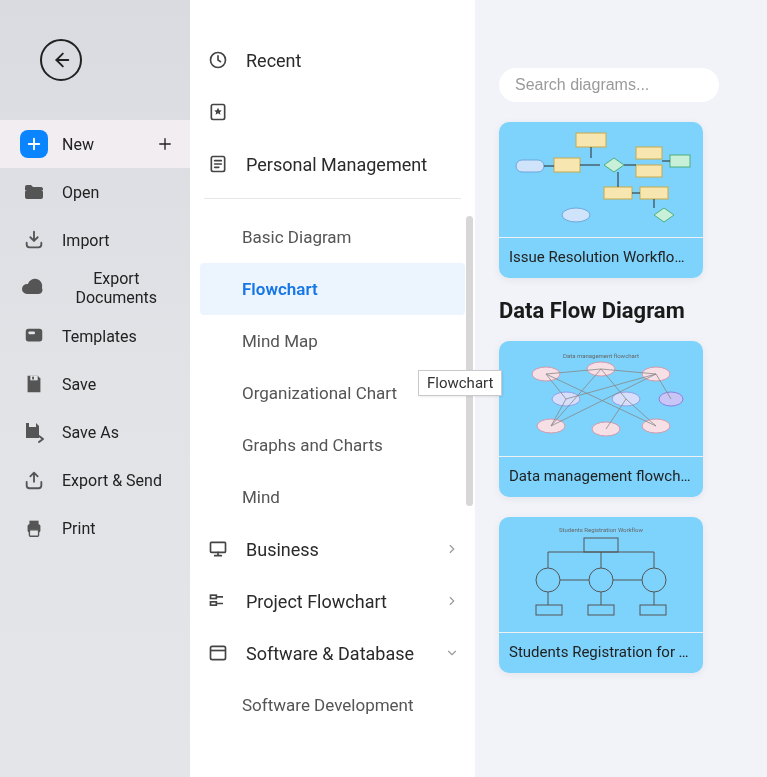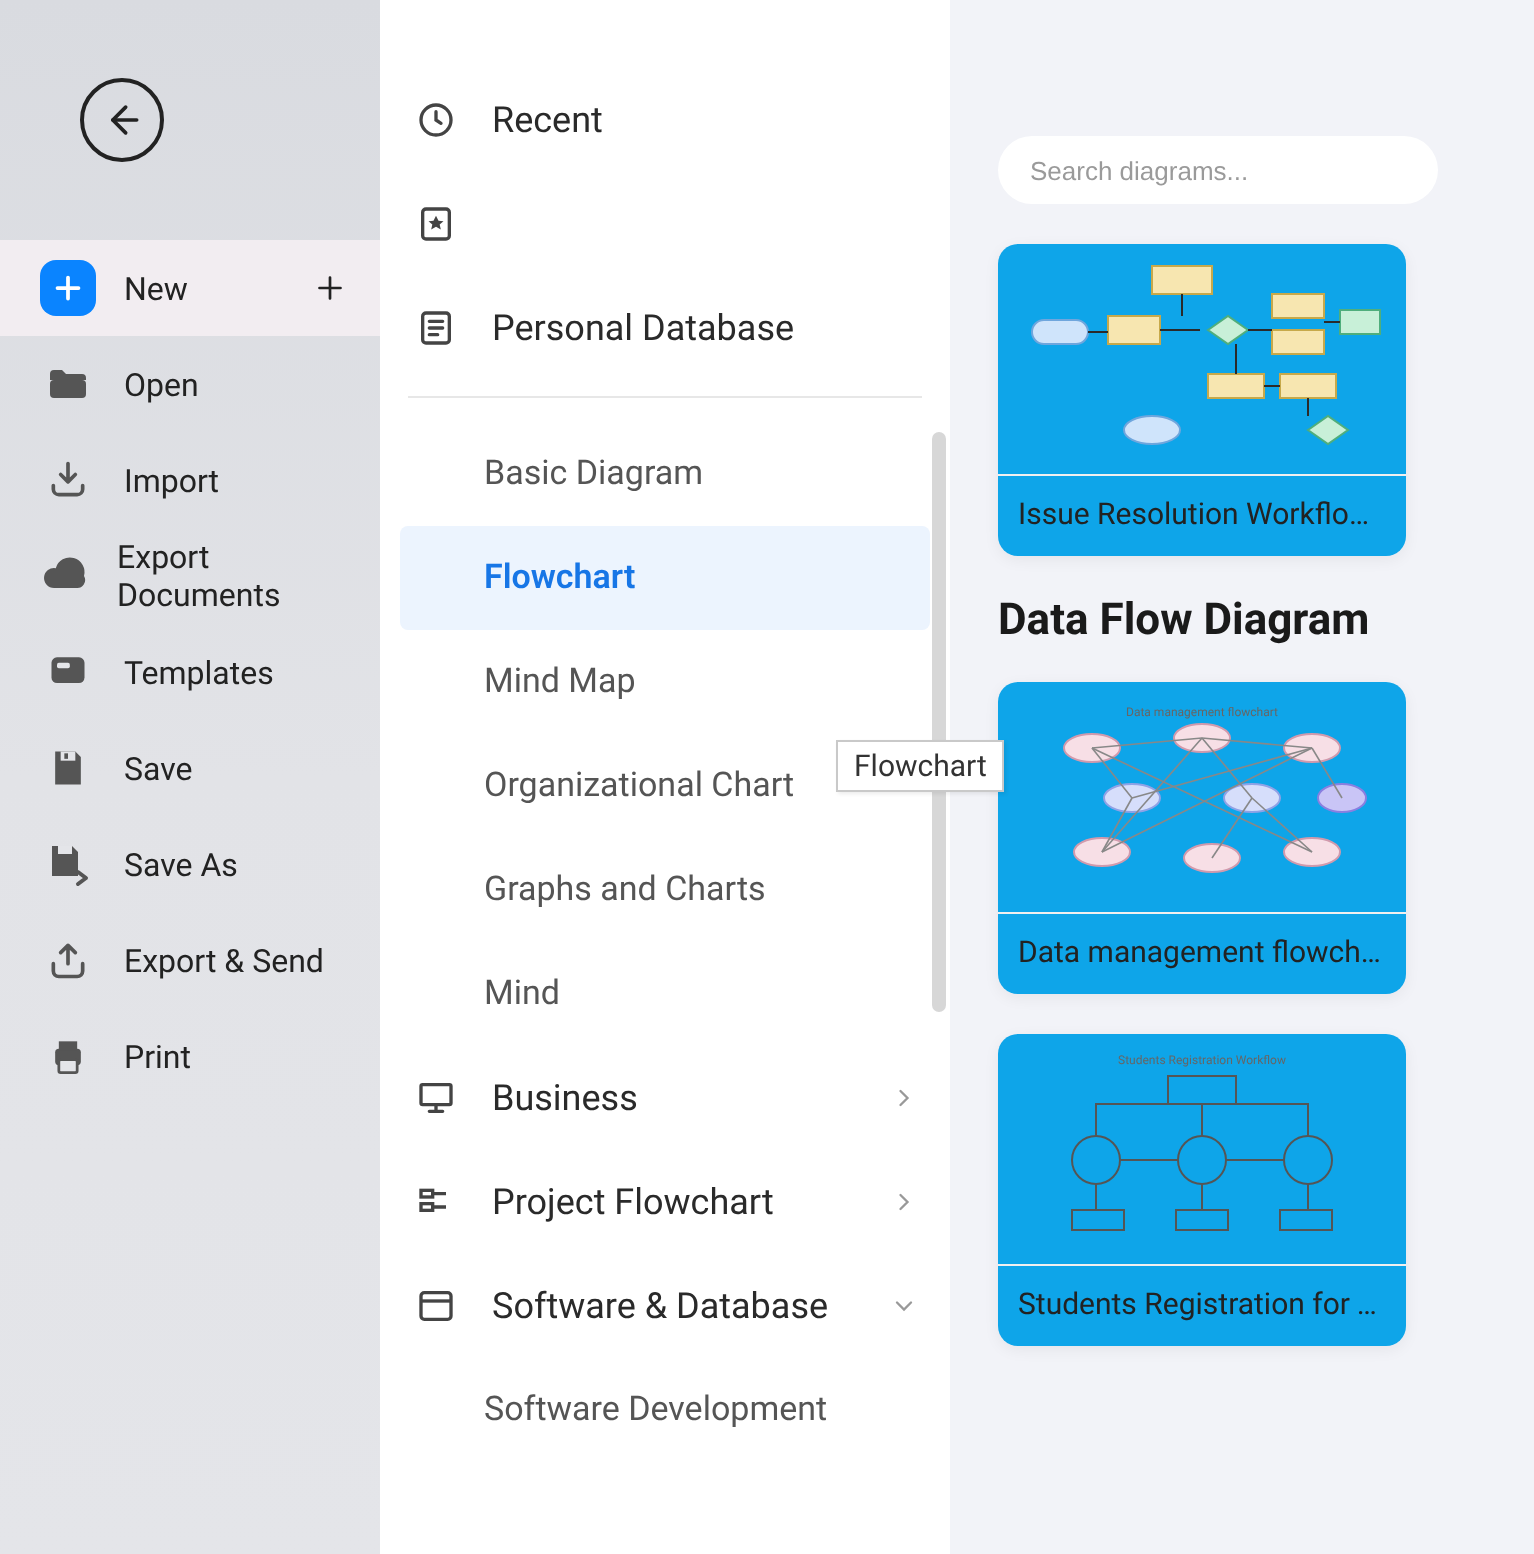--- a/index.html
+++ b/index.html
@@ -29,21 +29,21 @@
 .back-btn {
   width: 42px;
   height: 42px;
   border: 2px solid #222;
   border-radius: 50%;
   display: flex;
   align-items: center;
   justify-content: center;
   cursor: pointer;
 }
-.sidebar-list { display: flex; flex-direction: column; }
+.sidebar-list { display: flex; flex-direction: column; text-align: center; }
 .sidebar-item {
   display: flex;
   align-items: center;
   height: 48px;
   padding: 0 16px 0 20px;
   gap: 14px;
   cursor: pointer;
   color: #222;
   font-size: 16px;
 }
@@ -144,28 +144,28 @@
   margin-bottom: 20px;
   margin-top: 48px;
 }
 .search {
   width: 220px;
   height: 34px;
   border: none;
   border-radius: 18px;
   background: #fff;
   padding: 0 16px;
-  font-size: 13px;
+  font-size: 16px;
   color: #333;
   outline: none;
 }
 .search::placeholder { color: #9a9a9a; }
 .card {
   width: 204px;
-  background: #0ea5e9;
+  background: #7dd3fc;
   border-radius: 10px;
   box-shadow: 0 2px 8px rgba(0,0,0,0.06);
   margin-bottom: 20px;
   cursor: pointer;
 }
 .card .thumb {
   height: 116px;
   border-bottom: 1px solid #f0f0f0;
   display: flex;
   align-items: center;
@@ -325,21 +325,21 @@
     </span>
   </div>
 
   <div class="cat-item">
     <span class="icn">
       <svg width="20" height="20" viewBox="0 0 24 24">
           <rect x="4" y="3" width="16" height="18" rx="2" stroke="#444" stroke-width="2" fill="none"></rect>
           <path d="M8 8h8M8 12h8M8 16h5" stroke="#444" stroke-width="2" stroke-linecap="round"></path>
         </svg>
     </span>
-    <span>Personal Database</span>
+    <span>Personal Management</span>
   </div>
 
   <div class="divider"></div>
 
 
   <div class="subcat-item">
     <span>Basic Diagram</span>
   </div>
   <div class="subcat-item selected">
     <span>Flowchart</span>

